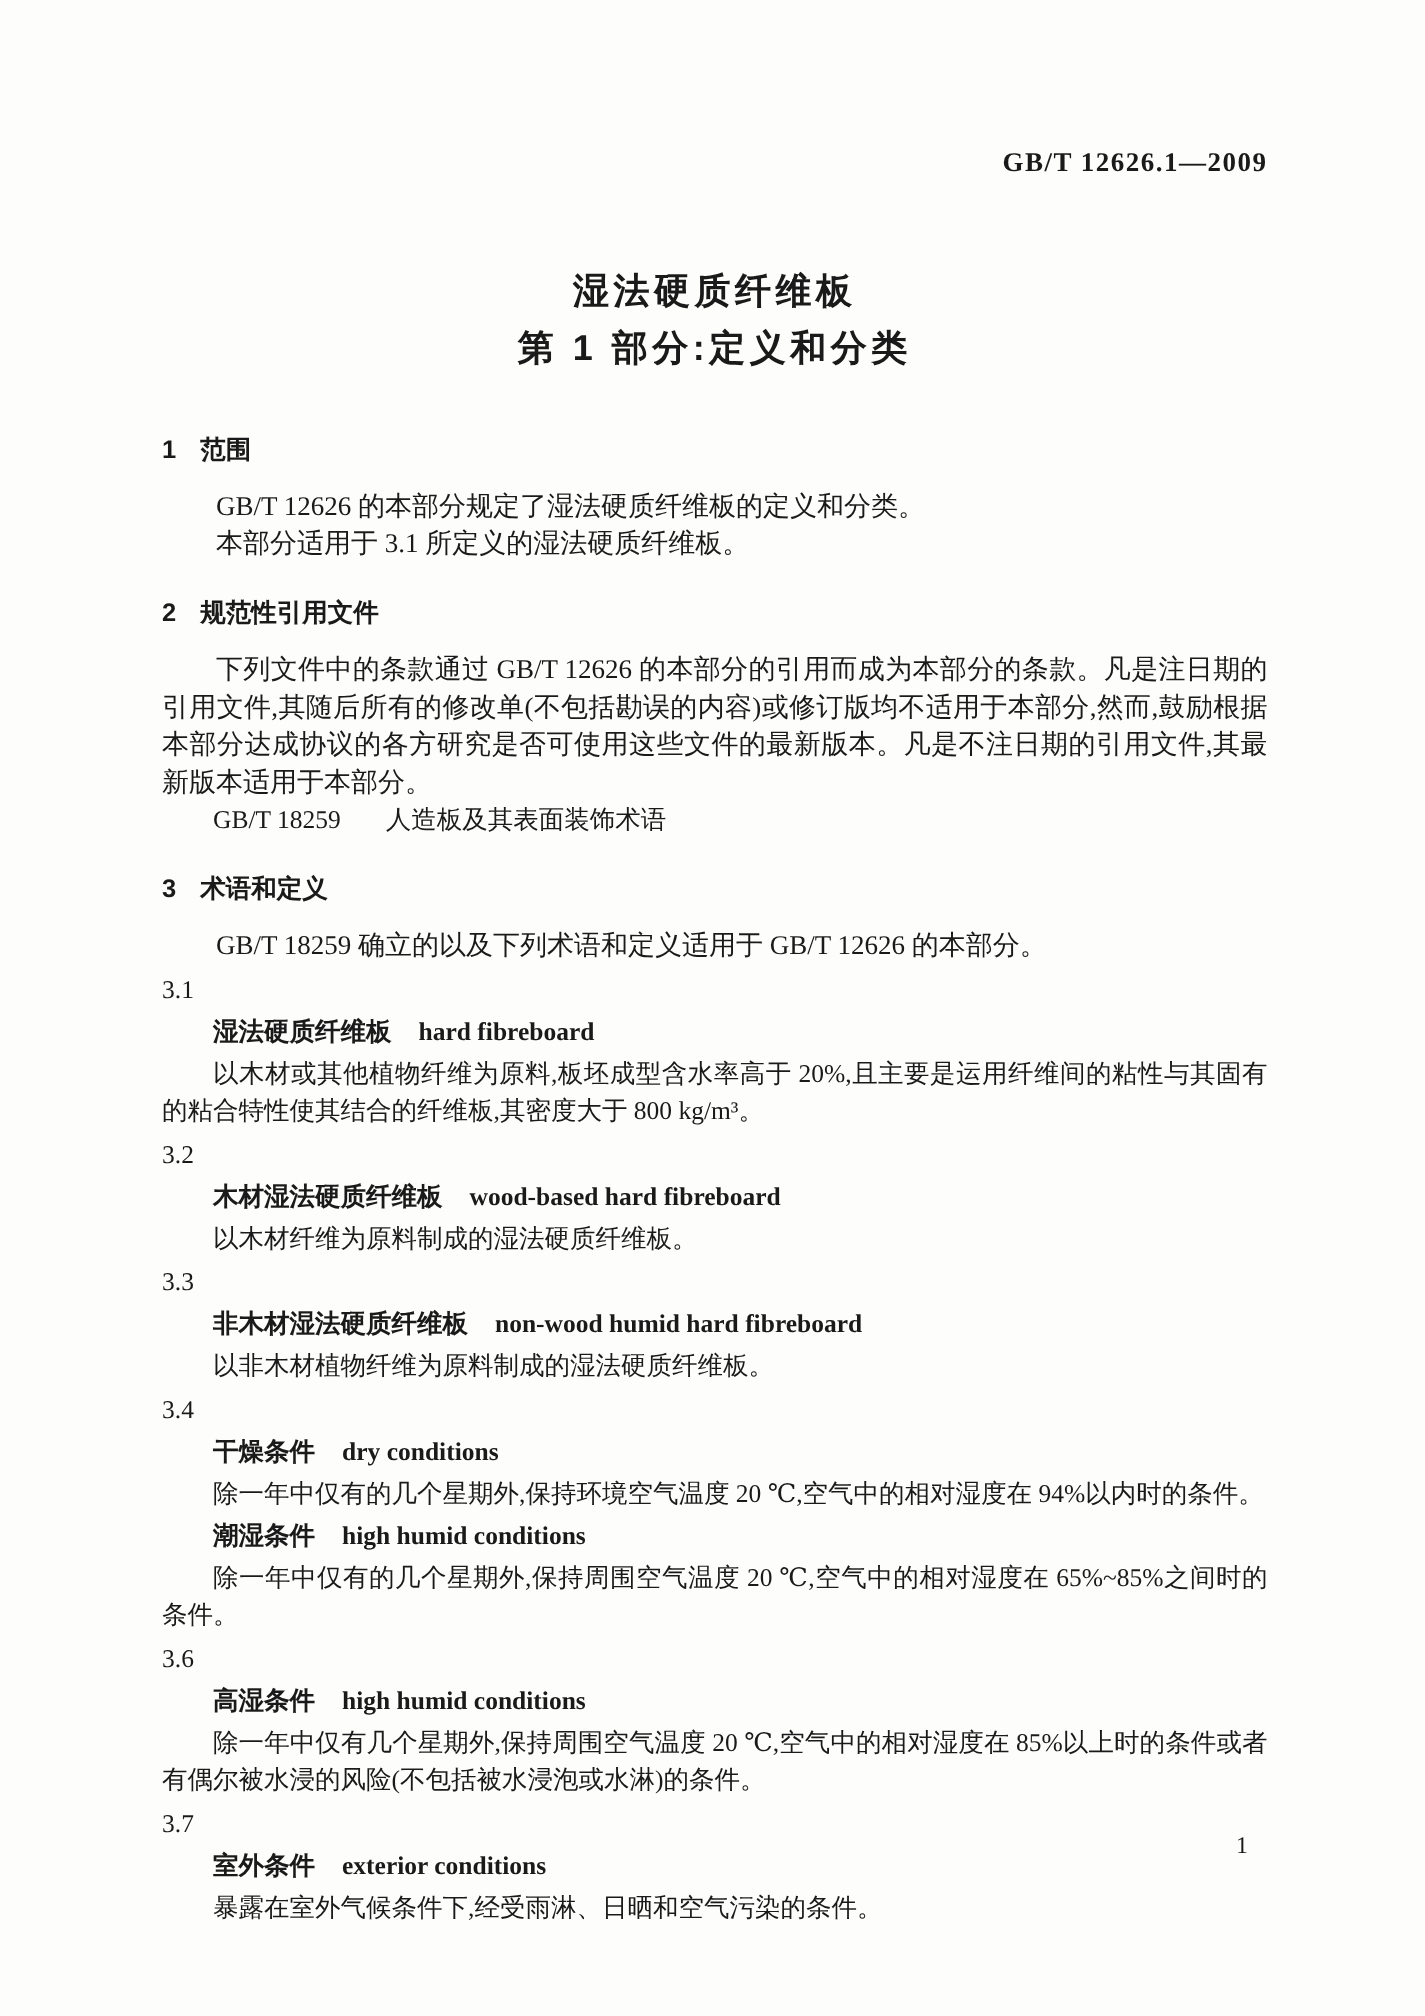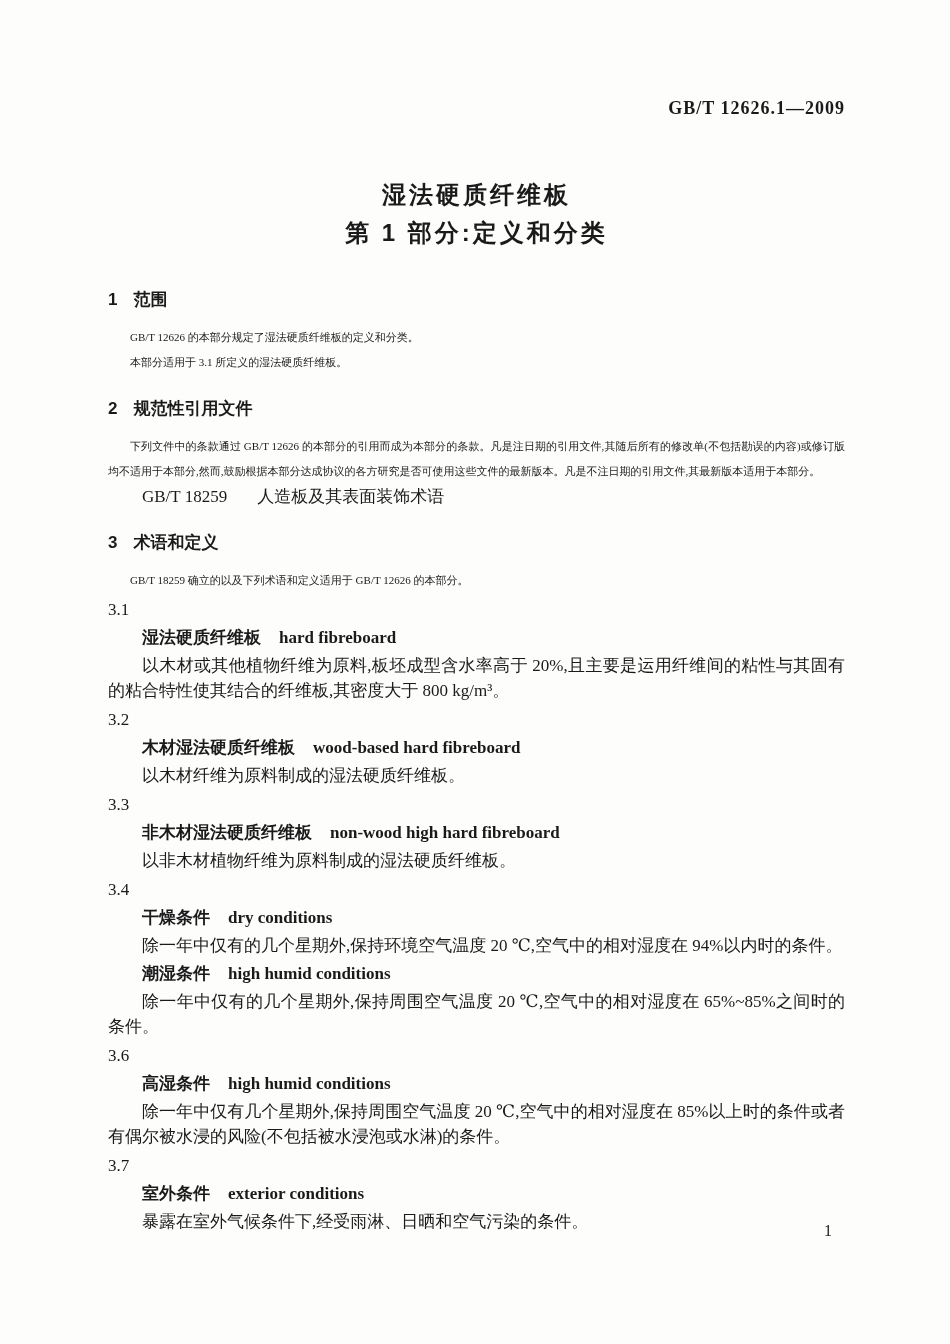--- a/index.html
+++ b/index.html
@@ -50,21 +50,21 @@
     font-size: 17px;
     margin-top: 22px;
     margin-bottom: 14px;
   }
   .sec-heading .sec-num {
     display: inline-block;
     margin-right: 16px;
   }
   
   .para {
-    font-size: 11px;
+    font-size: 18px;
     line-height: 25px;
     text-align: justify;
     text-indent: 2em;
     margin: 0;
   }
   .ref-line {
     font-size: 17px;
     line-height: 25px;
     margin: 0;
     padding-left: 2em;
@@ -147,21 +147,21 @@
     <p class="term-def">以木材或其他植物纤维为原料,板坯成型含水率高于 20%,且主要是运用纤维间的粘性与其固有的粘合特性使其结合的纤维板,其密度大于 800 kg/m³。</p>
 
     <div class="clause-num">3.2</div>
     <div class="term-line">
       <span class="term-zh">木材湿法硬质纤维板</span><span class="term-en">wood-based hard fibreboard</span>
     </div>
     <p class="term-def">以木材纤维为原料制成的湿法硬质纤维板。</p>
 
     <div class="clause-num">3.3</div>
     <div class="term-line">
-      <span class="term-zh">非木材湿法硬质纤维板</span><span class="term-en">non-wood high hard fibreboard</span>
+      <span class="term-zh">非木材湿法硬质纤维板</span><span class="term-en">non-wood humid hard fibreboard</span>
     </div>
     <p class="term-def">以非木材植物纤维为原料制成的湿法硬质纤维板。</p>
 
     <div class="clause-num">3.4</div>
     <div class="term-line">
       <span class="term-zh">干燥条件</span><span class="term-en">dry conditions</span>
     </div>
     <p class="term-def">除一年中仅有的几个星期外,保持环境空气温度 20 ℃,空气中的相对湿度在 94%以内时的条件。</p>
 
     <div class="term-line">

